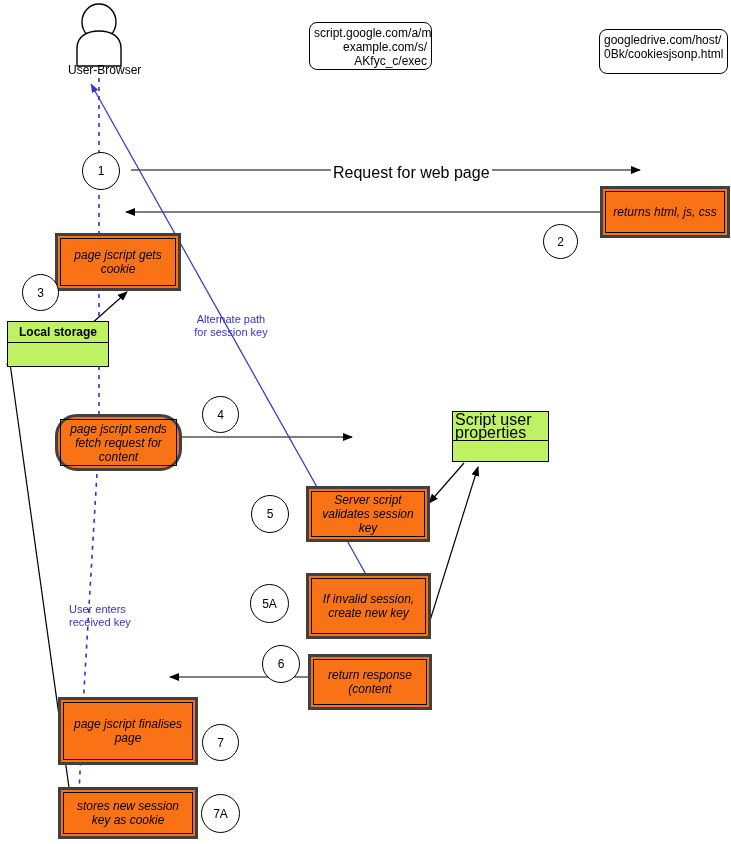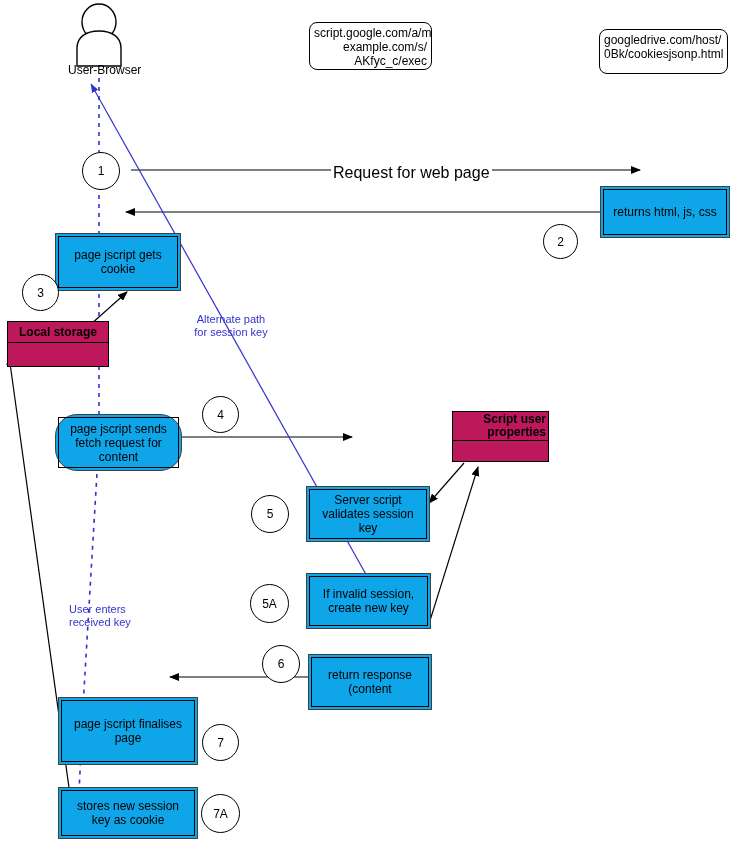--- a/index.html
+++ b/index.html
@@ -33,23 +33,24 @@
     align-items: center;
     justify-content: center;
     text-align: center;
     font-size: 12px;
     line-height: 14px;
     color: #000000;
     background: #ffffff;
   }
   
   .dbl {
-    border: 1px solid #404040;
-    background: #0ea5e9;
+    border: 3px solid #404040;
+    background: #f97316;
     padding: 2px;
+    font-style: italic;
   }
   .dbl > .inner {
     border: 1px solid #000;
     width: 100%;
     height: 100%;
     box-sizing: border-box;
     display: flex;
     align-items: center;
     justify-content: center;
     text-align: center;
@@ -77,39 +78,39 @@
     display: flex;
     align-items: center;
     justify-content: center;
     font-size: 12px;
     color: #000;
   }
   
   .store {
     position: absolute;
     border: 1px solid #000;
-    background: #be185d;
+    background: #bef264;
     box-sizing: border-box;
   }
   .store .hdr {
     border-bottom: 1px solid #000;
     font-weight: bold;
     font-size: 12px;
     text-align: center;
     padding: 3px 2px;
     line-height: 14px;
   }
   .store .body {
     height: 26px;
   }
   .store .hdr2 {
     border-bottom: 1px solid #000;
-    font-weight: bold;
-    font-size: 12px;
-    text-align: right;
+    font-weight: normal;
+    font-size: 16px;
+    text-align: left;
     padding: 1px 2px;
     line-height: 13px;
   }
   .bluelbl {
     position: absolute;
     font-size: 11px;
     line-height: 13px;
     color: #3333cc;
     text-align: center;
     white-space: nowrap;
@@ -194,21 +195,21 @@
   </div>
 
   <div class="node dbl" style="left:55px; top:414px; width:127px; height:57px;border-radius:22px;">
     <div class="inner">page jscript sends fetch request for content</div>
   </div>
 
   <div class="node dbl" style="left:306px; top:486px; width:124px; height:56px;">
     <div class="inner">Server script validates session key</div>
   </div>
 
-  <div class="node dbl" style="left:306px; top:573px; width:125px; height:56px;">
+  <div class="node dbl" style="left:306px; top:573px; width:125px; height:66px;">
     <div class="inner">If invalid session, create new key</div>
   </div>
 
   <div class="node dbl" style="left:308px; top:654px; width:124px; height:56px;">
     <div class="inner">return response (content</div>
   </div>
 
   <div class="node dbl" style="left:58px; top:697px; width:140px; height:68px;">
     <div class="inner">page jscript finalises page</div>
   </div>

